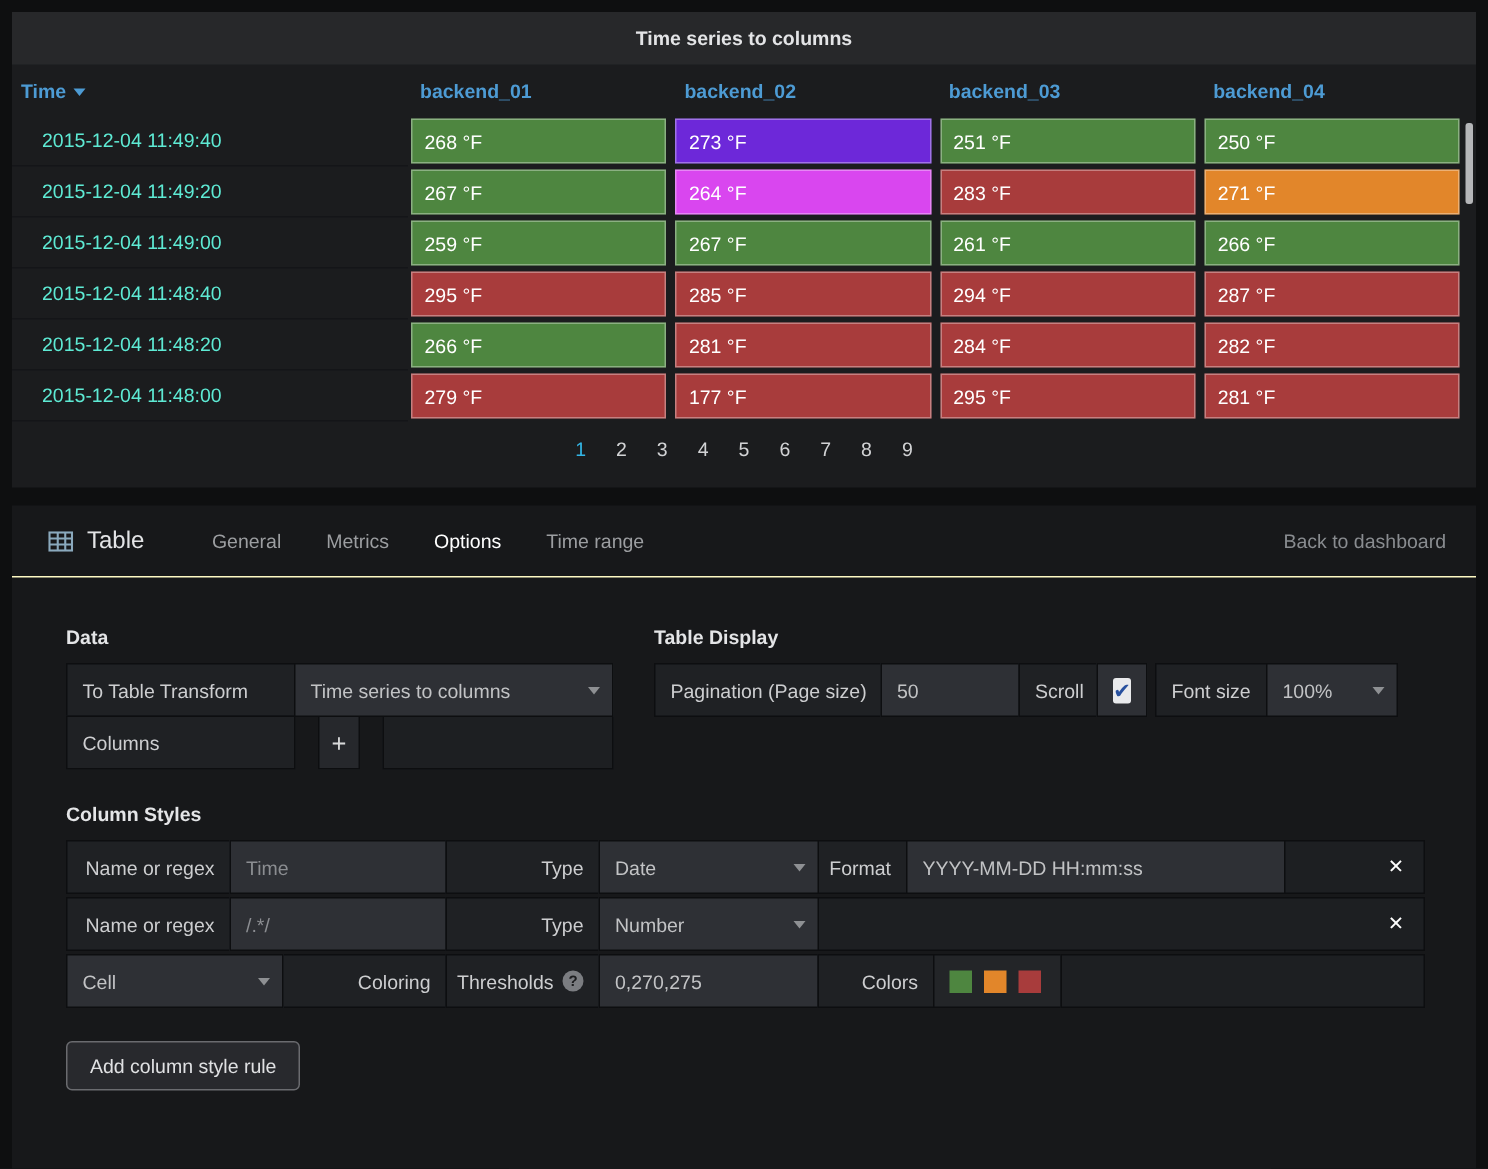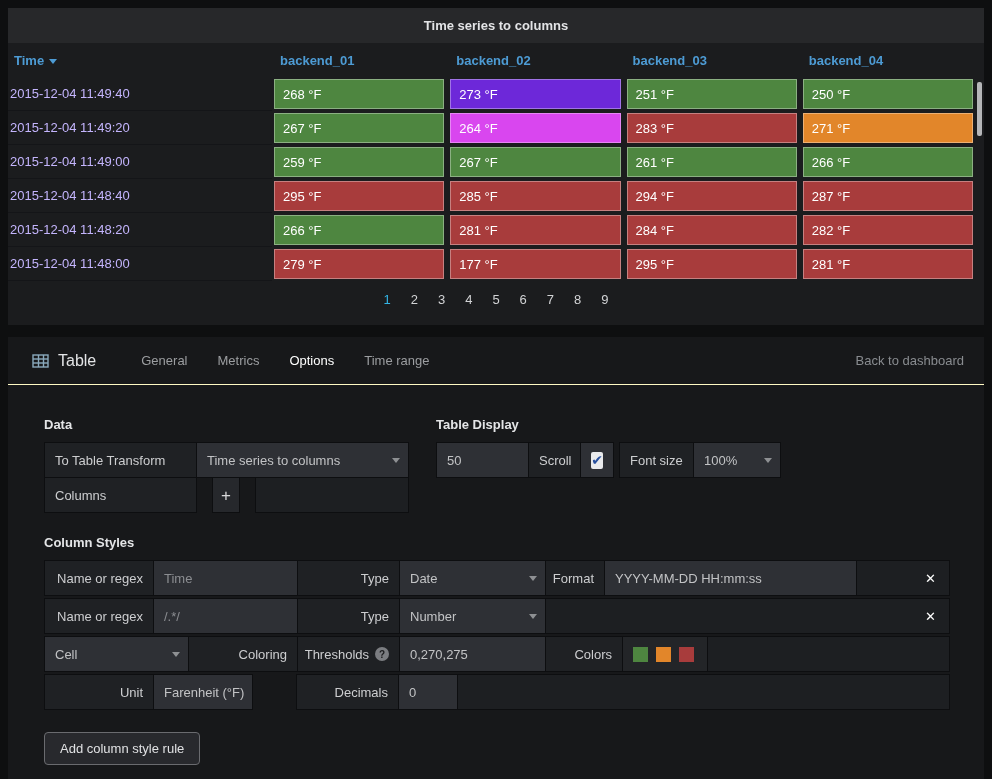--- a/index.html
+++ b/index.html
@@ -21,21 +21,21 @@
   thead th {
     height: 34px; text-align: left; color: var(--header-blue, #4d9bd4);
     font-weight: bold; font-size: 13px; padding: 0 8px; cursor: pointer;
   }
   th.time-th { width: 264px; padding-left: 6px; }
   .sort-caret {
     display: inline-block; margin-left: 5px; width: 0; height: 0;
     border-left: 4px solid transparent; border-right: 4px solid transparent;
     border-top: 5px solid var(--header-blue, #4d9bd4); vertical-align: middle;
   }
-  td.time-cell { height: 34px; padding: 0 8px 0 2px; color: #c4b5fd; border-bottom: 1px solid #141518; }
+  td.time-cell { height: 34px; padding: 0 8px 0 20px; color: #5eead4; border-bottom: 1px solid #141518; }
   td.value-cell { height: 34px; padding: 2px 4px 2px 2px; }
   .cell-box {
     height: 100%; display: flex; align-items: center; padding: 0 8px;
     border: 1px solid rgba(255,255,255,0.35); color: #ffffff;
   }
   .pagination { display: flex; justify-content: center; align-items: center; padding: 9px 0 12px 0; }
   .page { padding: 2px 10px; color: #d2d3d5; cursor: pointer; }
   .page.active { color: var(--link-blue, #33b5e5); }
   .v-scroll { position: absolute; top: 74px; right: 2px; width: 5px; height: 54px; background: #b5b6b8; border-radius: 2px; cursor: grab; }
 
@@ -283,20 +283,21 @@
           <div class="f-item plus-btn">
             <span class="plus-icon"></span>
           </div>
           <div class="f-item f-filler flex1"></div>
         </div>
       </div>
 
       <div class="display-col">
         <div class="section-heading">Table Display</div>
         <div class="f-row">
+          <div class="f-item w-pg-label">Pagination (Page size)</div>
           <input class="f-item f-control w-pg-input" value="50" style="">
           <div class="f-item w-scroll-label">Scroll</div>
           <div class="f-item f-control w-check">
             <span class="checkbox checked"></span>
           </div>
           <div class="f-gap"></div>
           <div class="f-item w-fs-label">Font size</div>
           <div class="f-item f-control f-select w-fs-select">
             <span>100%</span>
             <span class="caret"></span>
@@ -353,25 +354,17 @@
         <div class="f-item cs-e2">Colors</div>
         <div class="f-item swatch-box">
             <span class="swatch" style="background: rgb(78, 134, 64);"></span>
             <span class="swatch" style="background: rgb(226, 134, 42);"></span>
             <span class="swatch" style="background: rgb(168, 60, 60);"></span>
           </div>
         <div class="cs-filler"></div>
       </div>
 
       
-      <div class="cs-row">
-        <div class="f-item cs-a">Unit</div>
-        <div class="f-item f-control cs-b2">Farenheit (°F)</div>
-        <div class="cs-gap"></div>
-        <div class="f-item cs-c">Decimals</div>
-        <input class="f-item f-control cs-d2" value="0" style="">
-        <div class="cs-filler"></div>
-      </div>
 
       <button class="add-rule-btn">Add column style rule</button>
     </div>
   </div>
 </div>
 
 </body></html>

